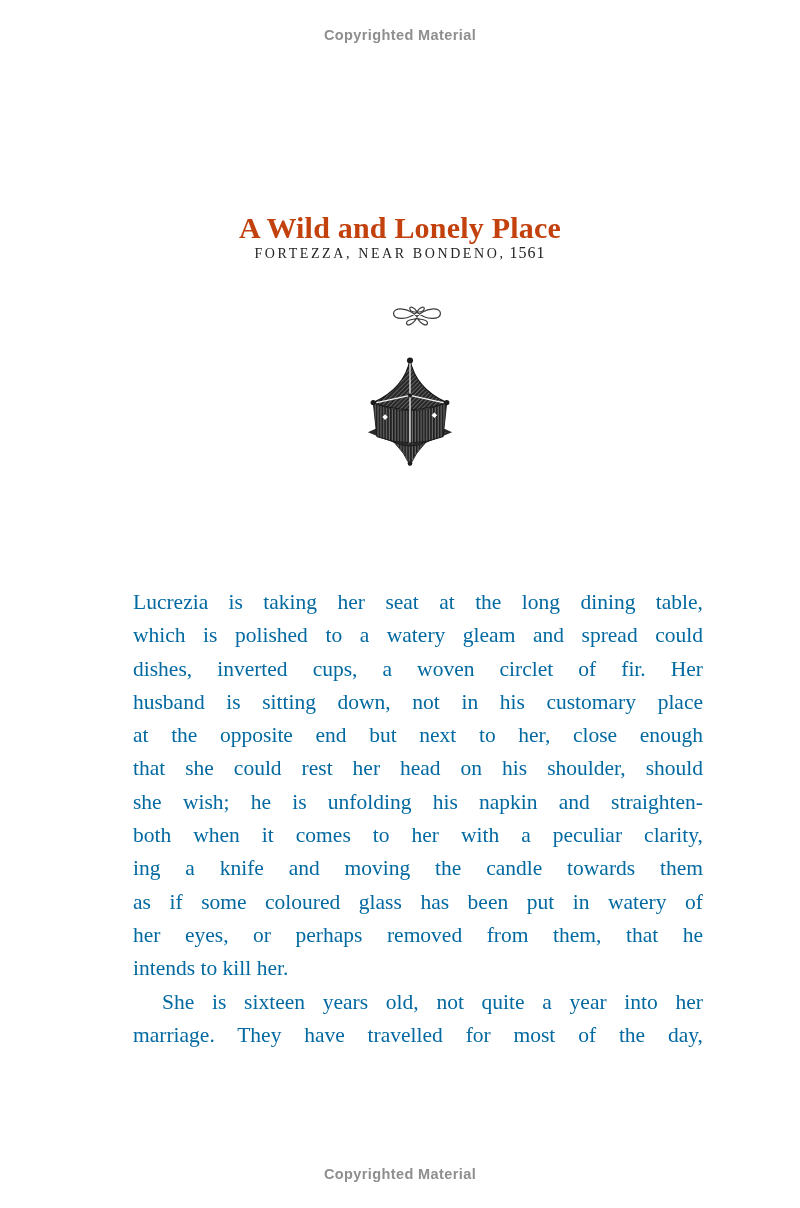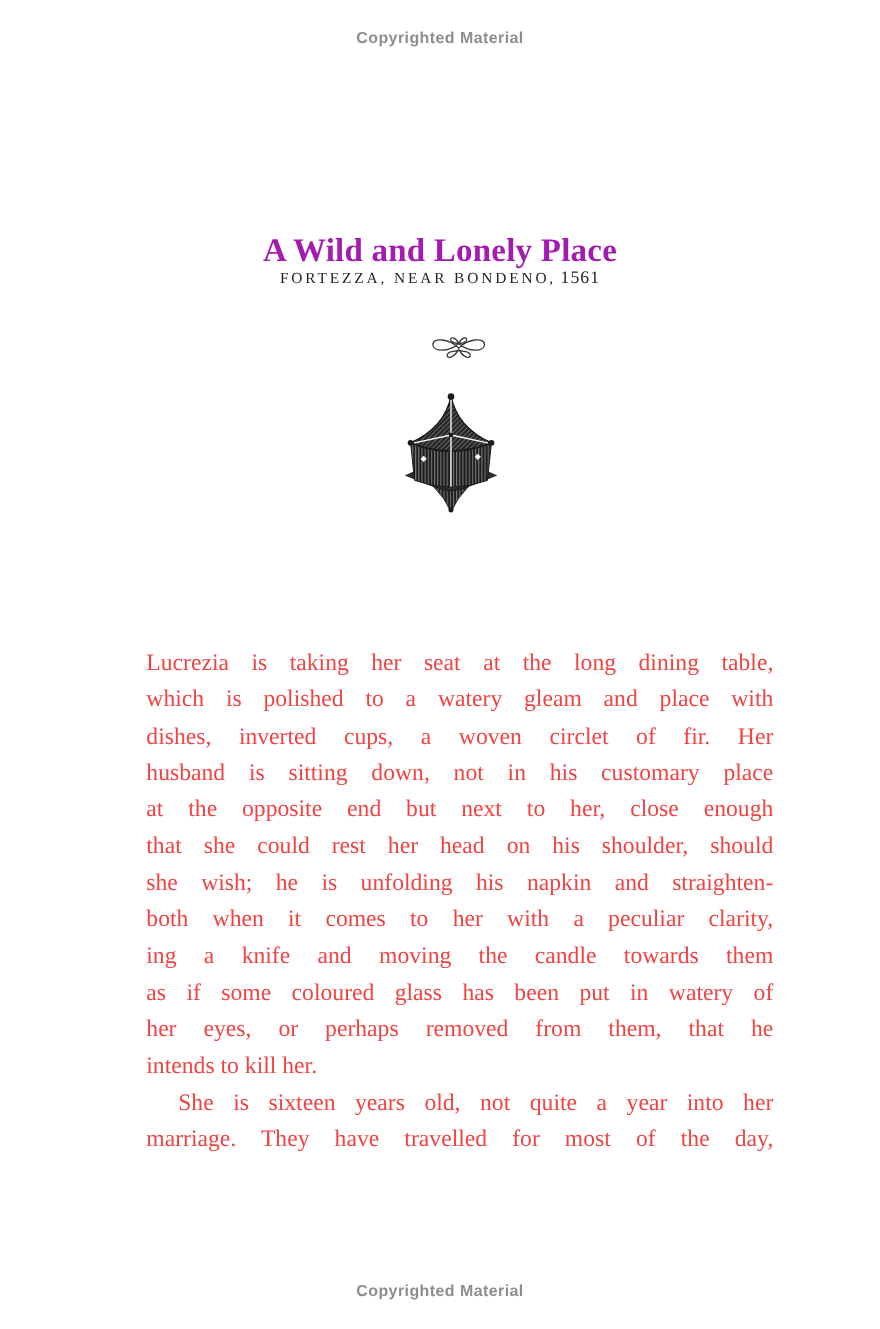--- a/index.html
+++ b/index.html
@@ -20,21 +20,21 @@
     color:#8e8e8e;
   }
   .copyright.top{top:27px;}
   .copyright.bottom{top:1166px;}
   .chapter-title{
     position:absolute;top:191px;left:0;width:800px;
     text-align:center;
     font-family:"Liberation Serif", serif;
     font-weight:bold;
     font-size:30px;
-    color:#a21caf;
+    color:#c2410c;
     letter-spacing:0.2px;
   }
   .chapter-subtitle{
     position:absolute;top:244px;left:0;width:800px;
     text-align:center;
     color:#242424;
     font-family:"Liberation Serif", serif;
   }
   .chapter-subtitle .loc{
     font-size:14px;
@@ -52,21 +52,21 @@
   .emblem{
     position:absolute;top:356px;left:364px;
     width:92px;height:112px;
   }
   .body-text{
     position:absolute;top:586px;left:133px;
     width:570px;
     font-family:"Liberation Serif", serif;
     font-size:21.5px;
     line-height:33.3px;
-    color:#ef4444;
+    color:#0369a1;
   }
   .body-text .line{
     text-align:justify;
     -moz-text-align-last:justify;
     text-align-last:justify;
     white-space:normal;
   }
   .body-text .line.para-end{
     text-align-last:left;
     -moz-text-align-last:left;
@@ -133,21 +133,21 @@
     <circle cx="91" cy="52" r="3" fill="#1c1c1c"></circle>
     <circle cx="50" cy="120" r="2.6" fill="#1c1c1c"></circle>
     <circle cx="50" cy="44" r="2.2" fill="#1c1c1c"></circle>
 
     <rect x="20" y="66" width="4.4" height="4.4" fill="#ffffff" transform="rotate(45 22.2 68.2)"></rect>
     <rect x="75" y="64" width="4.4" height="4.4" fill="#ffffff" transform="rotate(45 77.2 66.2)"></rect>
   </svg>
 
   <div class="body-text">
     <div class="line">Lucrezia is taking her seat at the long dining table,</div>
-    <div class="line">which is polished to a watery gleam and place with</div>
+    <div class="line">which is polished to a watery gleam and spread could</div>
     <div class="line">dishes, inverted cups, a woven circlet of fir. Her</div>
     <div class="line">husband is sitting down, not in his customary place</div>
     <div class="line">at the opposite end but next to her, close enough</div>
     <div class="line">that she could rest her head on his shoulder, should</div>
     <div class="line">she wish; he is unfolding his napkin and straighten-</div>
     <div class="line">both when it comes to her with a peculiar clarity,</div>
     <div class="line">ing a knife and moving the candle towards them</div>
     <div class="line">as if some coloured glass has been put in watery of</div>
     <div class="line">her eyes, or perhaps removed from them, that he</div>
     <div class="line para-end">intends to kill her.</div>

